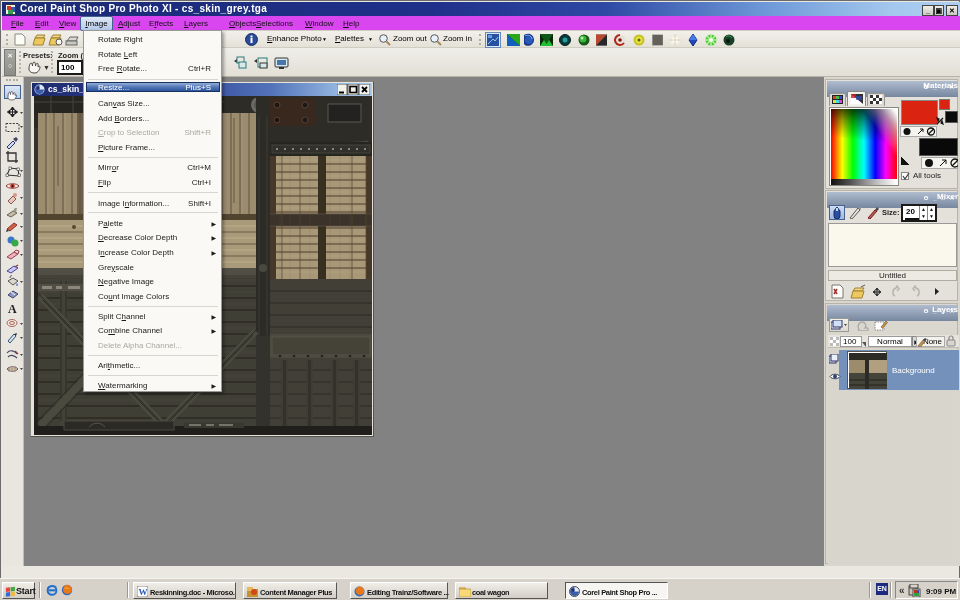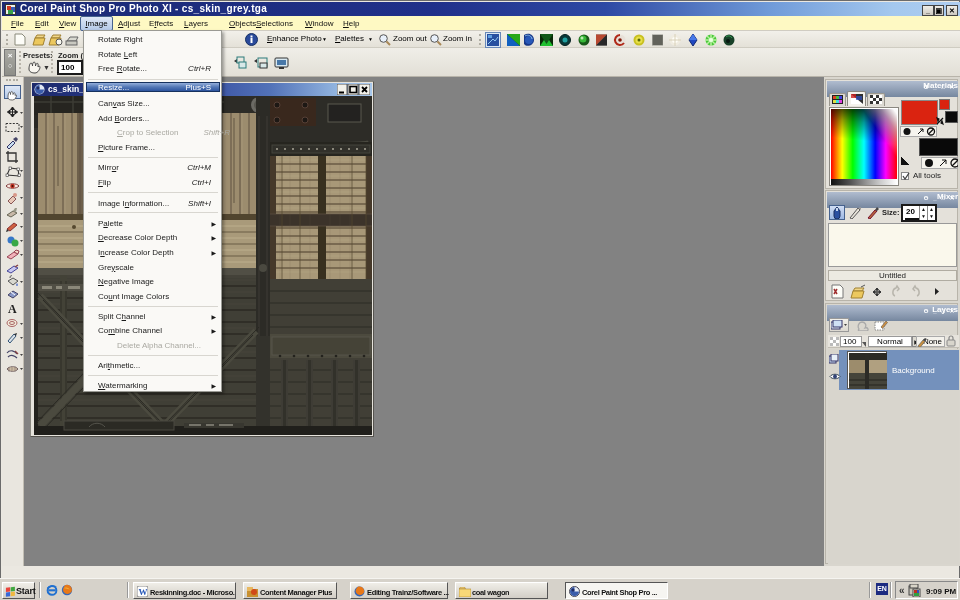--- a/index.html
+++ b/index.html
@@ -5,45 +5,45 @@
 *{margin:0;padding:0;box-sizing:border-box;}
 html,body{width:960px;height:600px;overflow:hidden;}
 body{font-family:"Liberation Sans",sans-serif;position:relative;background:#d8d4cc;font-size:8px;}
 .abs{position:absolute;}
 
 #app{left:0;top:0;width:960px;height:578px;background:#ebe8e1;border-left:1px solid #6b6b6b;border-right:1px solid #6b6b6b;border-top:1px solid #6b6b6b;}
 #titlebar{left:1px;top:1px;width:958px;height:14px;background:linear-gradient(90deg,#1b2a74 0%,#20308a 45%,#2e49a4 63%,#6f9ad8 80%,#a4c8ee 93%,#aecdf0 100%);color:#fff;font-weight:bold;font-size:10px;line-height:14px;letter-spacing:0.3px;}
 #titlebar .ticon{position:absolute;left:3px;top:2px;width:11px;height:11px;background:#f0efe8;border:1px solid #333;}
 #titlebar .ttext{position:absolute;left:18px;top:0px;}
 .wbtn{position:absolute;top:3px;height:11px;background:linear-gradient(180deg,#f0eee8,#ccc8c0);border:1px solid #444;font-size:7px;line-height:9px;text-align:center;color:#000;font-weight:bold;}
-#menubar{left:1px;top:15px;width:958px;height:15px;background:#fef9c3;border-bottom:1px solid #d0ccc2;}
+#menubar{left:1px;top:15px;width:958px;height:15px;background:#d946ef;border-bottom:1px solid #d0ccc2;}
 .mitem{position:absolute;top:1px;height:13px;line-height:13px;color:#111;font-size:8px;}
 #mImage{position:absolute;left:78px;top:0px;width:33px;height:15px;background:linear-gradient(180deg,#dfe8f6,#b4c9e8);border:1px solid #46628e;border-radius:2px;text-align:center;line-height:13px;font-size:8px;}
 
 #toolbar1{left:1px;top:30px;width:958px;height:17px;background:linear-gradient(180deg,#f2f0ea,#e4e1d8);border-bottom:1px solid #cfccc2;}
 #toolbar2{left:1px;top:47px;width:958px;height:29px;background:linear-gradient(180deg,#f0eee8,#e2dfd6);border-bottom:1px solid #b8b4aa;}
 
 #workspace{left:23px;top:76px;width:800px;height:489px;background:#828282;}
 #toolstrip{left:1px;top:76px;width:22px;height:489px;background:#e9e6df;border-right:1px solid #c2beb4;}
 
 #rightcol{left:823px;top:76px;width:136px;height:489px;background:#d9d6ce;}
 
 #statusbar{left:1px;top:565px;width:958px;height:13px;background:linear-gradient(180deg,#5d7396 0%,#89a2c2 45%,#c2cfe4 100%);border-top:1px solid #f0f0f0;color:#fff;font-size:7.5px;line-height:12px;}
 
 #taskbar{left:0;top:578px;width:960px;height:22px;background:#d6d2ca;border-top:1px solid #f5f4f0;}
 .panel-title{position:absolute;left:1px;width:131px;height:16px;background:linear-gradient(180deg,#b0bccf,#76879f);color:#fff;font-weight:bold;font-size:8px;line-height:10px;padding-left:4px;text-align:right;}
 .ptbtns{position:absolute;right:2px;top:1px;color:#fff;font-size:6px;letter-spacing:1.5px;font-weight:bold;}
 
 #dropdown{left:83px;top:30px;width:139px;height:362px;background:#faf9f6;border:1px solid #9a9a94;box-shadow:2px 2px 3px rgba(0,0,0,0.35);}
 .dd-item{position:absolute;left:1px;width:135px;height:14px;font-size:8px;line-height:14px;color:#1a1a1a;}
 .dd-item .lab{position:absolute;left:13px;top:0;}
-.dd-item .sc{position:absolute;right:9px;top:0;font-style:italic;}
+.dd-item .sc{position:absolute;right:9px;top:0;}
 .dd-item .sub{position:absolute;right:4px;top:0;font-size:6px;}
 .dd-sep{position:absolute;left:4px;width:130px;height:1px;background:#d8d6d0;}
-.dis{color:#aaa9a2;margin-left:19px;}
+.dis{color:#aaa9a2;}
 #dd-hi{position:absolute;left:2px;top:51px;width:134px;height:10px;background:linear-gradient(180deg,#93aedb 0%,#5377b5 50%,#2d549e 100%);border:1px solid #16315e;color:#fff;}
 #dd-hi .lab{position:absolute;left:11px;top:0;line-height:10px;}
 #dd-hi .sc{position:absolute;right:8px;top:0;line-height:10px;}
 .tbtn{position:absolute;top:3px;width:103px;height:17px;background:linear-gradient(180deg,#f0eee8,#d2cec6);border:1px solid #fff;border-right-color:#555;border-bottom-color:#555;font-size:8px;}
 .tbtn span{position:absolute;left:16px;top:4.5px;color:#111;white-space:nowrap;overflow:hidden;max-width:85px;font-weight:bold;font-size:7.5px;letter-spacing:-0.35px;}
 .tbtn.active{background:#f6f5f1;border:1px solid #555;border-right-color:#fff;border-bottom-color:#fff;}
 .tbtn.active span{font-weight:bold;}
 </style>
 </head>
 <body>

